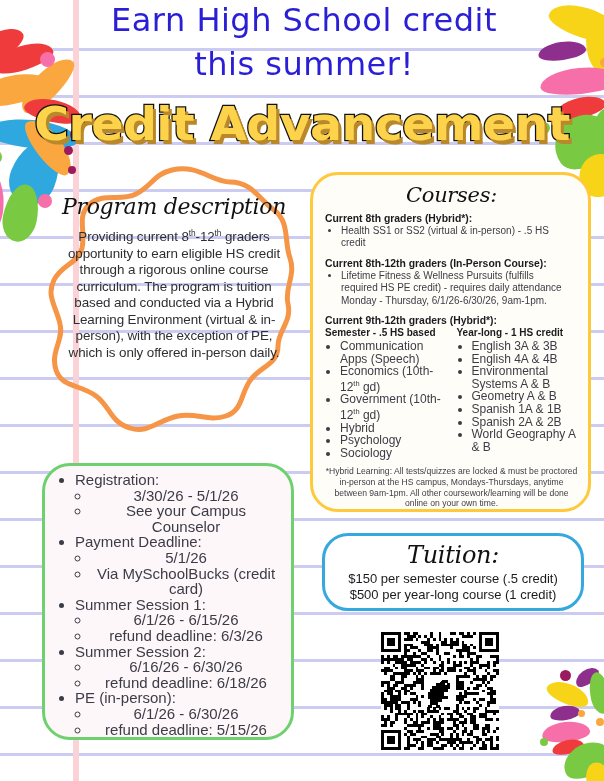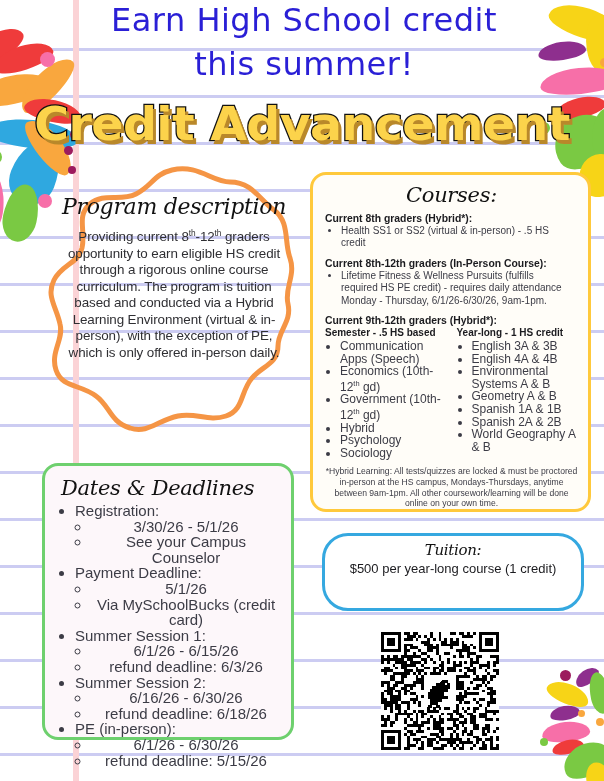--- a/index.html
+++ b/index.html
@@ -61,21 +61,21 @@
     font-family:"DejaVu Serif", serif;
     font-style:italic;font-size:22px;color:#111;
     letter-spacing:-.3px;margin-bottom:6px;
   }
   #prog-text{
     font-size:13.4px;line-height:16.5px;color:#2f2f33;letter-spacing:-.1px;
   }
   sup{font-size:.62em;vertical-align:super;}
 
   
-  .card{position:absolute;border-radius:16px;z-index:5;box-sizing:border-box;}
+  .card{position:absolute;border-radius:28px;z-index:5;box-sizing:border-box;}
 
   
   #courses{
     left:310px;top:172px;width:281px;height:340px;
     border:3px solid #ffc93c;background:#fffdf8;
     padding:6px 10px 6px 12px;
   }
   .script-h{
     font-family:"DejaVu Serif", serif;font-style:italic;
     color:#111;text-align:center;letter-spacing:-.3px;
@@ -100,21 +100,21 @@
   #dates-title{font-size:21px;text-align:left;margin:4px 0 3px 2px;}
   #dates-list{margin:0;padding-left:16px;color:#3c3c46;font-size:15px;line-height:15.6px;}
   #dates-list>li{margin:0;}
   #dates-list ul{list-style-type:circle;margin:0;padding-left:16px;text-align:center;}
   
   #tuition{
     left:322px;top:533px;width:262px;height:78px;
     border:3px solid #35a8e0;background:#ffffff;border-radius:26px;
     padding:4px 8px;
   }
-  #tuition-title{font-size:15px;margin:1px 0 2px;}
+  #tuition-title{font-size:24px;margin:1px 0 2px;}
   .tu-line{text-align:center;font-size:13px;line-height:16px;color:#1b1b1f;}
   
   #qr{position:absolute;left:381px;top:632px;width:118px;height:118px;z-index:5;}
 </style>
 </head>
 <body>
 
 <div id="paper"></div>
 <div id="margin-line"></div>
 
@@ -230,21 +230,20 @@
           <li>Spanish 2A &amp; 2B</li>
           <li>World Geography A &amp; B</li>
         </ul>
     </div>
   </div>
 
   <div id="hybrid-note">*Hybrid Learning: All tests/quizzes are locked &amp; must be proctored in-person at the HS campus, Mondays-Thursdays, anytime between 9am-1pm. All other coursework/learning will be done online on your own time.</div>
 </div>
 
 <div class="card" id="dates">
-  <div id="dates-title" class="script-h">Dates &amp; Deadlines</div>
   <ul id="dates-list">
       <li>Registration:<ul>
           <li>3/30/26 - 5/1/26</li>
           <li>See your Campus Counselor</li>
         </ul></li>
       <li>Payment Deadline:<ul>
           <li>5/1/26</li>
           <li>Via MySchoolBucks (credit card)</li>
         </ul></li>
       <li>Summer Session 1:<ul>
@@ -257,20 +256,21 @@
         </ul></li>
       <li>PE (in-person):<ul>
           <li>6/1/26 - 6/30/26</li>
           <li>refund deadline: 5/15/26</li>
         </ul></li>
     </ul>
 </div>
 
 <div class="card" id="tuition">
   <div id="tuition-title" class="script-h">Tuition:</div>
+  <div class="tu-line">$150 per semester course (.5 credit)</div>
   <div class="tu-line">$500 per year-long course (1 credit)</div>
 </div>
 
 <div id="qr">
   <svg width="118" height="118" viewBox="0 0 41 41" shape-rendering="crispEdges">
     <rect width="41" height="41" fill="#fff"></rect>
     <g id="qrmods" fill="#000">
         <rect x="8" y="0" width="1" height="1"></rect>
         <rect x="9" y="0" width="1" height="1"></rect>
         <rect x="11" y="0" width="1" height="1"></rect>

